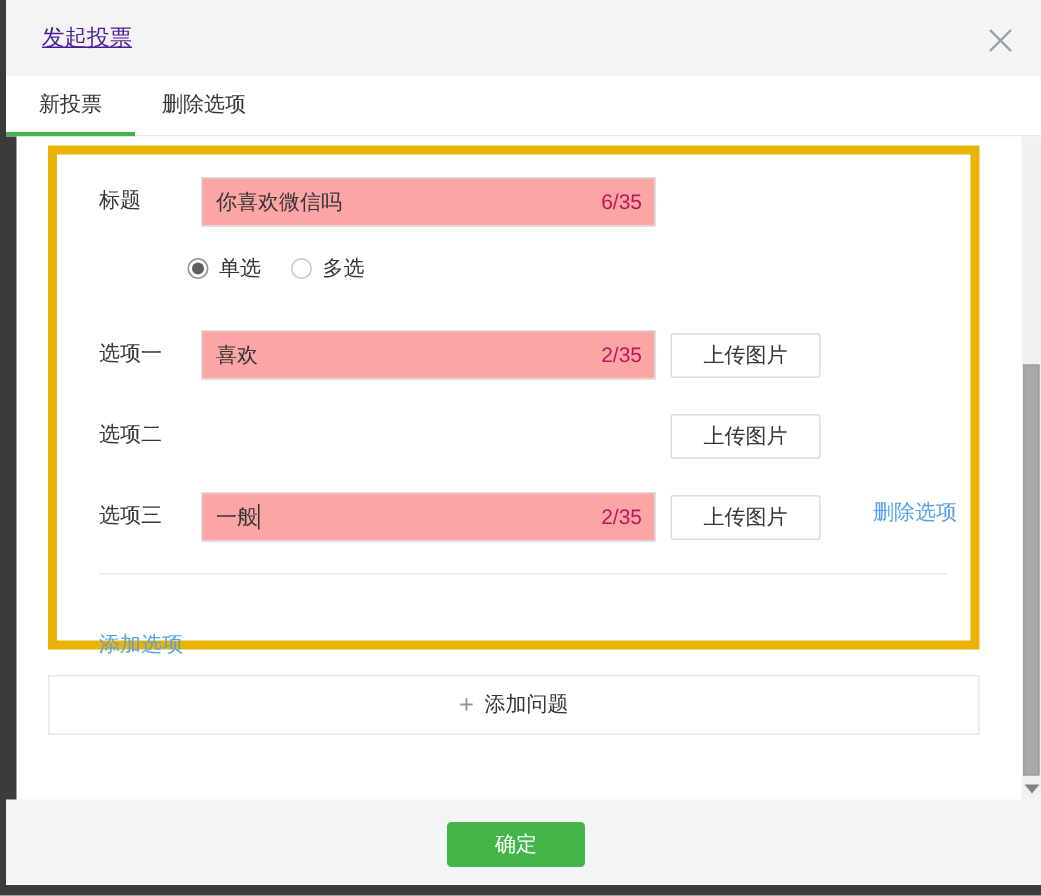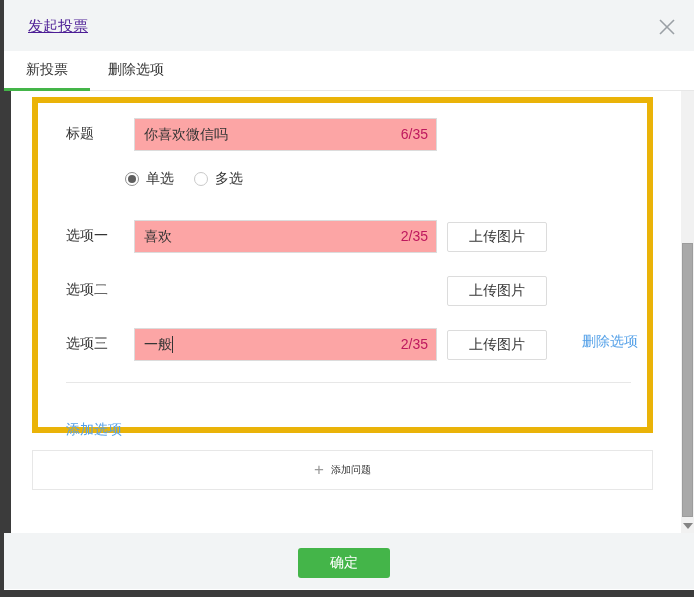--- a/index.html
+++ b/index.html
@@ -64,21 +64,21 @@
   .divider { position:absolute; left:28px; top:279px; width:565px; height:1px; background:#e7e7e7; }
   .add-option-link { position:absolute; left:28px; top:289px;margin-top:29px; }
 
   .add-question {
     position:absolute; left:28px; top:450px; width:621px; height:40px;
     border:1px solid #e7e7e7; background:#fff; cursor:pointer;
     display:flex; align-items:center; justify-content:center;
     font-family:"Liberation Sans","DejaVu Sans",sans-serif;
   }
   .plus-glyph { font-size:17px; color:#9a9a9a; margin-right:7px; font-weight:400; }
-  .add-question-label { font-size:10px; color:#353535; }
+  .add-question-label { font-size:14px; color:#353535; }
 
   
   .footer { position:absolute; left:0; top:533px; width:100%; height:56px; background:#f2f4f5; }
   .confirm-btn {
     position:absolute; left:294px; top:15px; width:92px; height:30px;
     background:#44b549; border:none; border-radius:3px; color:#fff; font-size:14px;
     font-family:"Liberation Sans","DejaVu Sans",sans-serif; cursor:pointer;text-align:center;
   }
 
   

